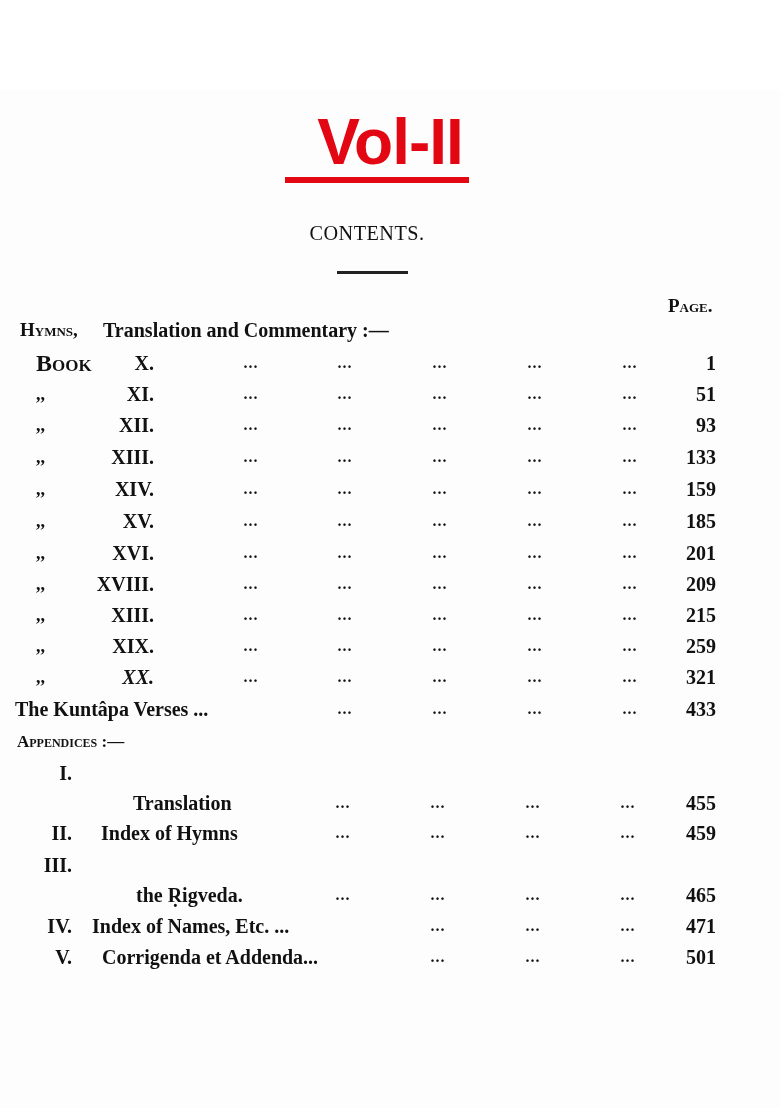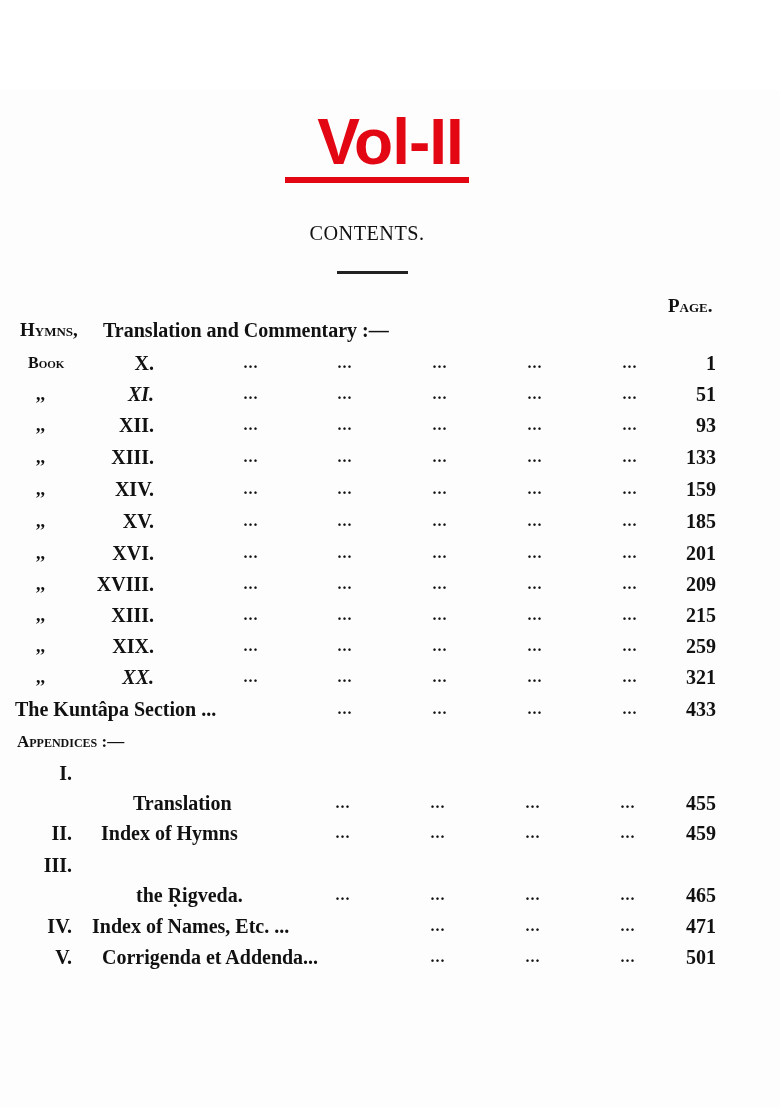--- a/index.html
+++ b/index.html
@@ -59,32 +59,32 @@
 <div class="rule"></div>
 <div class="page-head">Page.</div>
 
 <div class="row" style="top:315px">
   <span class="txt sc" style="left:20px;font-size:19px">Hymns,</span>
   <span class="txt" style="left:103px">Translation and Commentary :—</span>
 </div>
 
 <div id="books">
     <div class="row" style="top: 348px;">
-      <span class="txt sc" style="left: 28px; font-size: 16px;">Book</span>
+      <span class="txt sc" style="left: 36px; font-size: 24px;">Book</span>
       <span class="numeral" style="right: 618px;">X.</span>
       <span class="dots" style="left: 238px;">...</span>
       <span class="dots" style="left: 332px;">...</span>
       <span class="dots" style="left: 427px;">...</span>
       <span class="dots" style="left: 522px;">...</span>
       <span class="dots" style="left: 617px;">...</span>
       <span class="pg">1</span>
     </div>
     <div class="row" style="top: 379px;">
       <span class="ditto">,,</span>
-      <span class="numeral" style="right: 618px; font-style: italic;">XI.</span>
+      <span class="numeral" style="right: 618px;">XI.</span>
       <span class="dots" style="left: 238px;">...</span>
       <span class="dots" style="left: 332px;">...</span>
       <span class="dots" style="left: 427px;">...</span>
       <span class="dots" style="left: 522px;">...</span>
       <span class="dots" style="left: 617px;">...</span>
       <span class="pg">51</span>
     </div>
     <div class="row" style="top: 410px;">
       <span class="ditto">,,</span>
       <span class="numeral" style="right: 618px;">XII.</span>
@@ -171,21 +171,21 @@
       <span class="dots" style="left: 238px;">...</span>
       <span class="dots" style="left: 332px;">...</span>
       <span class="dots" style="left: 427px;">...</span>
       <span class="dots" style="left: 522px;">...</span>
       <span class="dots" style="left: 617px;">...</span>
       <span class="pg">321</span>
     </div>
   </div>
 
 <div class="row" style="top:694px">
-  <span class="txt" style="left:15px">The Kuntâpa Section ...</span>
+  <span class="txt" style="left:15px">The Kuntâpa Verses ...</span>
   <span class="dots" style="left:332px">...</span>
   <span class="dots" style="left:427px">...</span>
   <span class="dots" style="left:522px">...</span>
   <span class="dots" style="left:617px">...</span>
   <span class="pg">433</span>
 </div>
 
 <div class="row" style="top:727px">
   <span class="txt sc" style="left:17px;font-size:17px">Appendices :—</span>
 </div>

